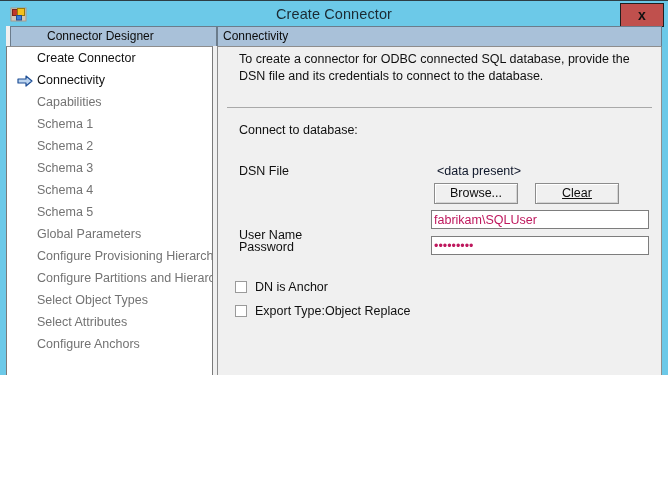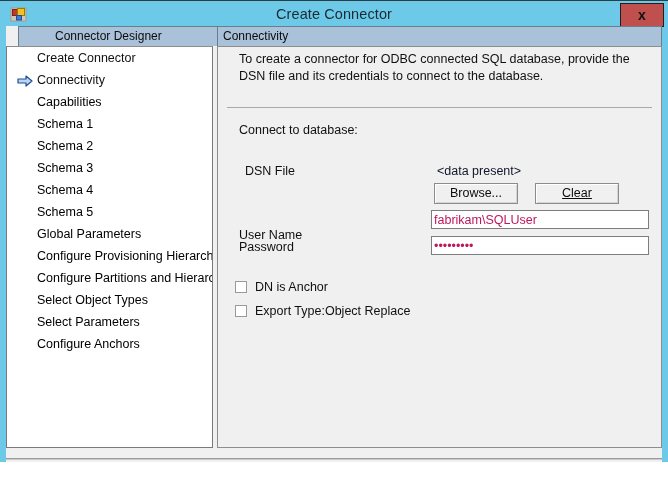--- a/index.html
+++ b/index.html
@@ -8,21 +8,21 @@
     background: #ffffff;
   }
   body {
     font-family: "Liberation Sans", sans-serif;
     -webkit-font-smoothing: none;
   }
 
   #window {
     position: relative;
     width: 668px;
-    height: 462px;
+    height: 375px;
     box-sizing: border-box;
     background: #6cc9e8;
     overflow: hidden;
   }
 
   
   #titlebar {
     position: absolute;
     left: 0; top: 0;
     width: 668px;
@@ -79,21 +79,21 @@
     border: 1px solid #6b7c8c;
     border-bottom: none;
     box-sizing: border-box;
     font-size: 12px;
     color: #0c0c0c;
     line-height: 18px;
     padding-left: 5px;
     overflow: hidden;
     white-space: nowrap;
   }
-  #left-header  { left: 12px;   top: 0px; width: 207px; padding-left: 36px; }
+  #left-header  { left: 4px;   top: 0px; width: 207px; padding-left: 36px; }
   #right-header { left: 211px; top: 0px; width: 445px; }
 
   
   #nav-list {
     position: absolute;
     left: 0px; top: 20px;
     width: 207px;
     height: 402px;
     background: #ffffff;
     border: 1px solid #7a7a7a;
@@ -101,21 +101,21 @@
     box-sizing: border-box;
     overflow: hidden;
   }
   .nav-item {
     position: relative;
     height: 22px;
     line-height: 22px;
     font-size: 12.5px;
     padding-left: 30px;
     white-space: nowrap;
-    color: #000000;
+    color: #737373;
   }
   .nav-item.enabled { color: #111111; }
   .nav-item.current { color: #111111; }
   .nav-arrow {
     position: absolute;
     left: 10px;
     top: 4px;
     width: 16px;
     height: 14px;
   }
@@ -150,21 +150,21 @@
     left: 21px; top: 76px;
     font-size: 12.5px;
     color: #101010;
   }
 
   .field-label {
     position: absolute;
     font-size: 12.5px;
     color: #101010;
   }
-  #lbl-dsn  { left: 21px; top: 117px; margin-left: 6px; }
+  #lbl-dsn  { left: 21px; top: 117px; }
   #lbl-user { left: 21px; top: 181px; }
   #lbl-pass { left: 21px; top: 193px; }
 
   #dsn-value {
     position: absolute;
     left: 219px; top: 117px;
     font-size: 12.5px;
     color: #0f172a;
   }
 
@@ -300,21 +300,21 @@
         <div class="nav-item "><span>Capabilities</span></div>
         <div class="nav-item "><span>Schema 1</span></div>
         <div class="nav-item "><span>Schema 2</span></div>
         <div class="nav-item "><span>Schema 3</span></div>
         <div class="nav-item "><span>Schema 4</span></div>
         <div class="nav-item "><span>Schema 5</span></div>
         <div class="nav-item "><span>Global Parameters</span></div>
         <div class="nav-item "><span>Configure Provisioning Hierarchy</span></div>
         <div class="nav-item "><span>Configure Partitions and Hierarchies</span></div>
         <div class="nav-item "><span>Select Object Types</span></div>
-        <div class="nav-item "><span>Select Parameters</span></div>
+        <div class="nav-item "><span>Select Attributes</span></div>
         <div class="nav-item "><span>Configure Anchors</span></div>
       </div>
 
     <div id="content-panel">
       <div id="intro-text">To create a connector for ODBC connected SQL database, provide the DSN file and its credentials to connect to the database.</div>
       <div id="separator"></div>
       <div id="connect-label">Connect to database:</div>
 
       <div id="lbl-dsn" class="field-label">DSN File</div>
       <div id="dsn-value">&lt;data present&gt;</div>

